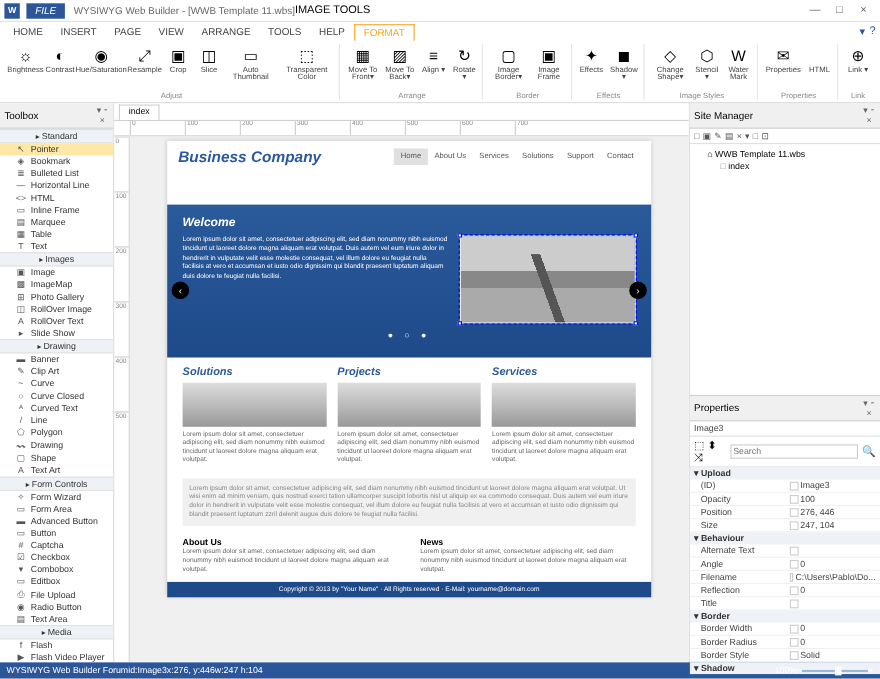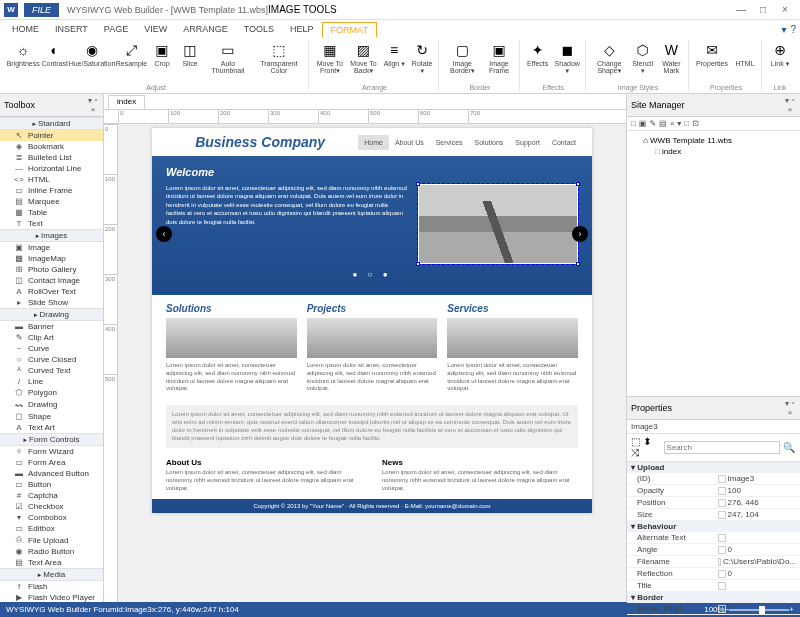--- a/index.html
+++ b/index.html
@@ -43,26 +43,26 @@
 .doc-tabs { height: 16px; display: flex; background: #fff; border-bottom:1px solid #d0d0d0; padding-left:4px;}
 .doc-tab { padding: 1px 8px; font-size: 8px; background: #fff; border: 1px solid #d0d0d0; border-bottom:none; margin-top:1px;}
 .ruler-h { height: 14px; background: #fff; border-bottom: 1px solid #d0d0d0; font-size: 6px; display:flex; overflow:hidden; padding-left:14px;}
 .ruler-h span { width: 50px; flex-shrink:0; border-left:1px solid #ccc; padding-left:1px; color:#888;}
 .canvas-wrap { flex: 1; display: flex; overflow:hidden;}
 .ruler-v { width: 14px; background: #fff; border-right: 1px solid #d0d0d0; font-size:6px; display:flex; flex-direction:column;}
 .ruler-v span { height:50px; border-top:1px solid #ccc; color:#888; writing-mode:horizontal-tb; padding:1px;}
 .canvas { flex: 1; background: #f0f0f0; padding: 4px; overflow: auto; }
 
 .page { width: 440px; background: #fff; margin: 0 auto; font-size: 8px; box-shadow: 0 0 4px rgba(0,0,0,0.2);}
-.page-header { display: flex; align-items: center; padding: 6px 10px; text-align: center; }
+.page-header { display: flex; align-items: center; padding: 6px 10px; }
 .page-logo { font-size: 14px; color: #2a5a9a; font-style: italic; font-weight: bold; flex: 1; }
 .page-nav { display: flex; gap: 0; font-size: 7px; }
 .page-nav span { padding: 4px 6px; color: #555; }
 .page-nav span.cur { background: #e0e0e0; }
-.hero { background: linear-gradient(#2a5a9a, #1e4a8a); color: #fff; padding: 10px 14px 16px; position: relative; }
+.hero { background: linear-gradient(#2a5a9a, #1e4a8a); color: #fff; padding: 10px 14px 16px; position: relative; margin-top: 30px; }
 .hero h2 { font-size: 11px; font-style: italic; margin-bottom: 6px; }
 .hero-body { display: flex; gap: 10px; }
 .hero-text { flex: 1; font-size: 6px; line-height: 1.4; }
 .hero-img { width: 160px; height: 80px; background: linear-gradient(#ccc 40%, #888 40%, #888 60%, #aaa 60%); position:relative; border:1px solid #fff;}
 .hero-img::after { content:""; position:absolute; left:30%; right:30%; top:20%; bottom:0; background:linear-gradient(70deg, transparent 45%, #555 45%, #555 55%, transparent 55%);}
 .sel-handles { position:absolute; inset:-2px; border:1px dashed #00f;}
 .sel-handles i { position:absolute; width:4px; height:4px; background:#fff; border:1px solid #00f;}
 .hero-arrow { position: absolute; top: 50%; width: 16px; height: 16px; background: #000; border-radius: 50%; color: #fff; display:flex; align-items:center; justify-content:center; font-size:9px;}
 .hero-arrow.l { left: 4px; } .hero-arrow.r { right: 4px; }
 .hero-dots { text-align: center; margin-top: 6px; font-size:8px; letter-spacing:4px;}
@@ -71,21 +71,21 @@
 .col h3 { color: #2a5a9a; font-size: 10px; font-style: italic; margin-bottom: 4px; }
 .col .thumb { height: 40px; background: linear-gradient(#ddd, #999); margin-bottom: 4px; }
 .col p { font-size: 6px; color: #666; line-height: 1.3; }
 .greybox { margin: 4px 14px; padding: 6px; background: #f0f0f0; font-size: 6px; color: #888; line-height:1.3;}
 .lower { display: flex; gap: 20px; padding: 6px 14px; }
 .lower h4 { font-size: 8px; margin-bottom: 2px; }
 .lower p { font-size: 6px; color: #666; line-height:1.3;}
 .footer { background: #1e4a8a; color: #fff; font-size: 6px; text-align: center; padding: 4px; }
 
 .right-col { width: 174px; display: flex; flex-direction: column; border-left:1px solid #d0d0d0;}
-.site-mgr { flex: 0 0 auto; height: 303px; border-bottom: 1px solid #d0d0d0; display:flex; flex-direction:column;}
+.site-mgr { flex: 0 0 auto; height: 266px; border-bottom: 1px solid #d0d0d0; display:flex; flex-direction:column;}
 .sm-toolbar { padding: 2px 4px; display: flex; gap: 3px; font-size:8px; color:#555; border-bottom:1px solid #e0e0e0;}
 .sm-tree { padding: 4px; font-size: 8px; flex:1;}
 .sm-tree .node { padding: 1px 0 1px 12px; }
 .sm-tree .root::before { content:"⌂ "; }
 .sm-tree .child::before { content:"□ "; color:#888;}
 .sm-tree .child { margin-left:12px;}
 
 .props { flex: 1; display: flex; flex-direction: column; }
 .props-toolbar { padding: 2px 4px; display:flex; align-items:center; gap:4px; border-bottom:1px solid #e0e0e0;}
 .props-toolbar input { flex:1; font-size:8px; border:1px solid #ccc; padding:1px 2px;}
@@ -314,21 +314,21 @@
         <div class="tbx-item">
           <span class="ticon">▩</span>
           <span>ImageMap</span>
         </div>
         <div class="tbx-item">
           <span class="ticon">⊞</span>
           <span>Photo Gallery</span>
         </div>
         <div class="tbx-item">
           <span class="ticon">◫</span>
-          <span>Contact Image</span>
+          <span>RollOver Image</span>
         </div>
         <div class="tbx-item">
           <span class="ticon">A</span>
           <span>RollOver Text</span>
         </div>
         <div class="tbx-item">
           <span class="ticon">▸</span>
           <span>Slide Show</span>
         </div>
         <div class="tbx-cat">Drawing</div>

